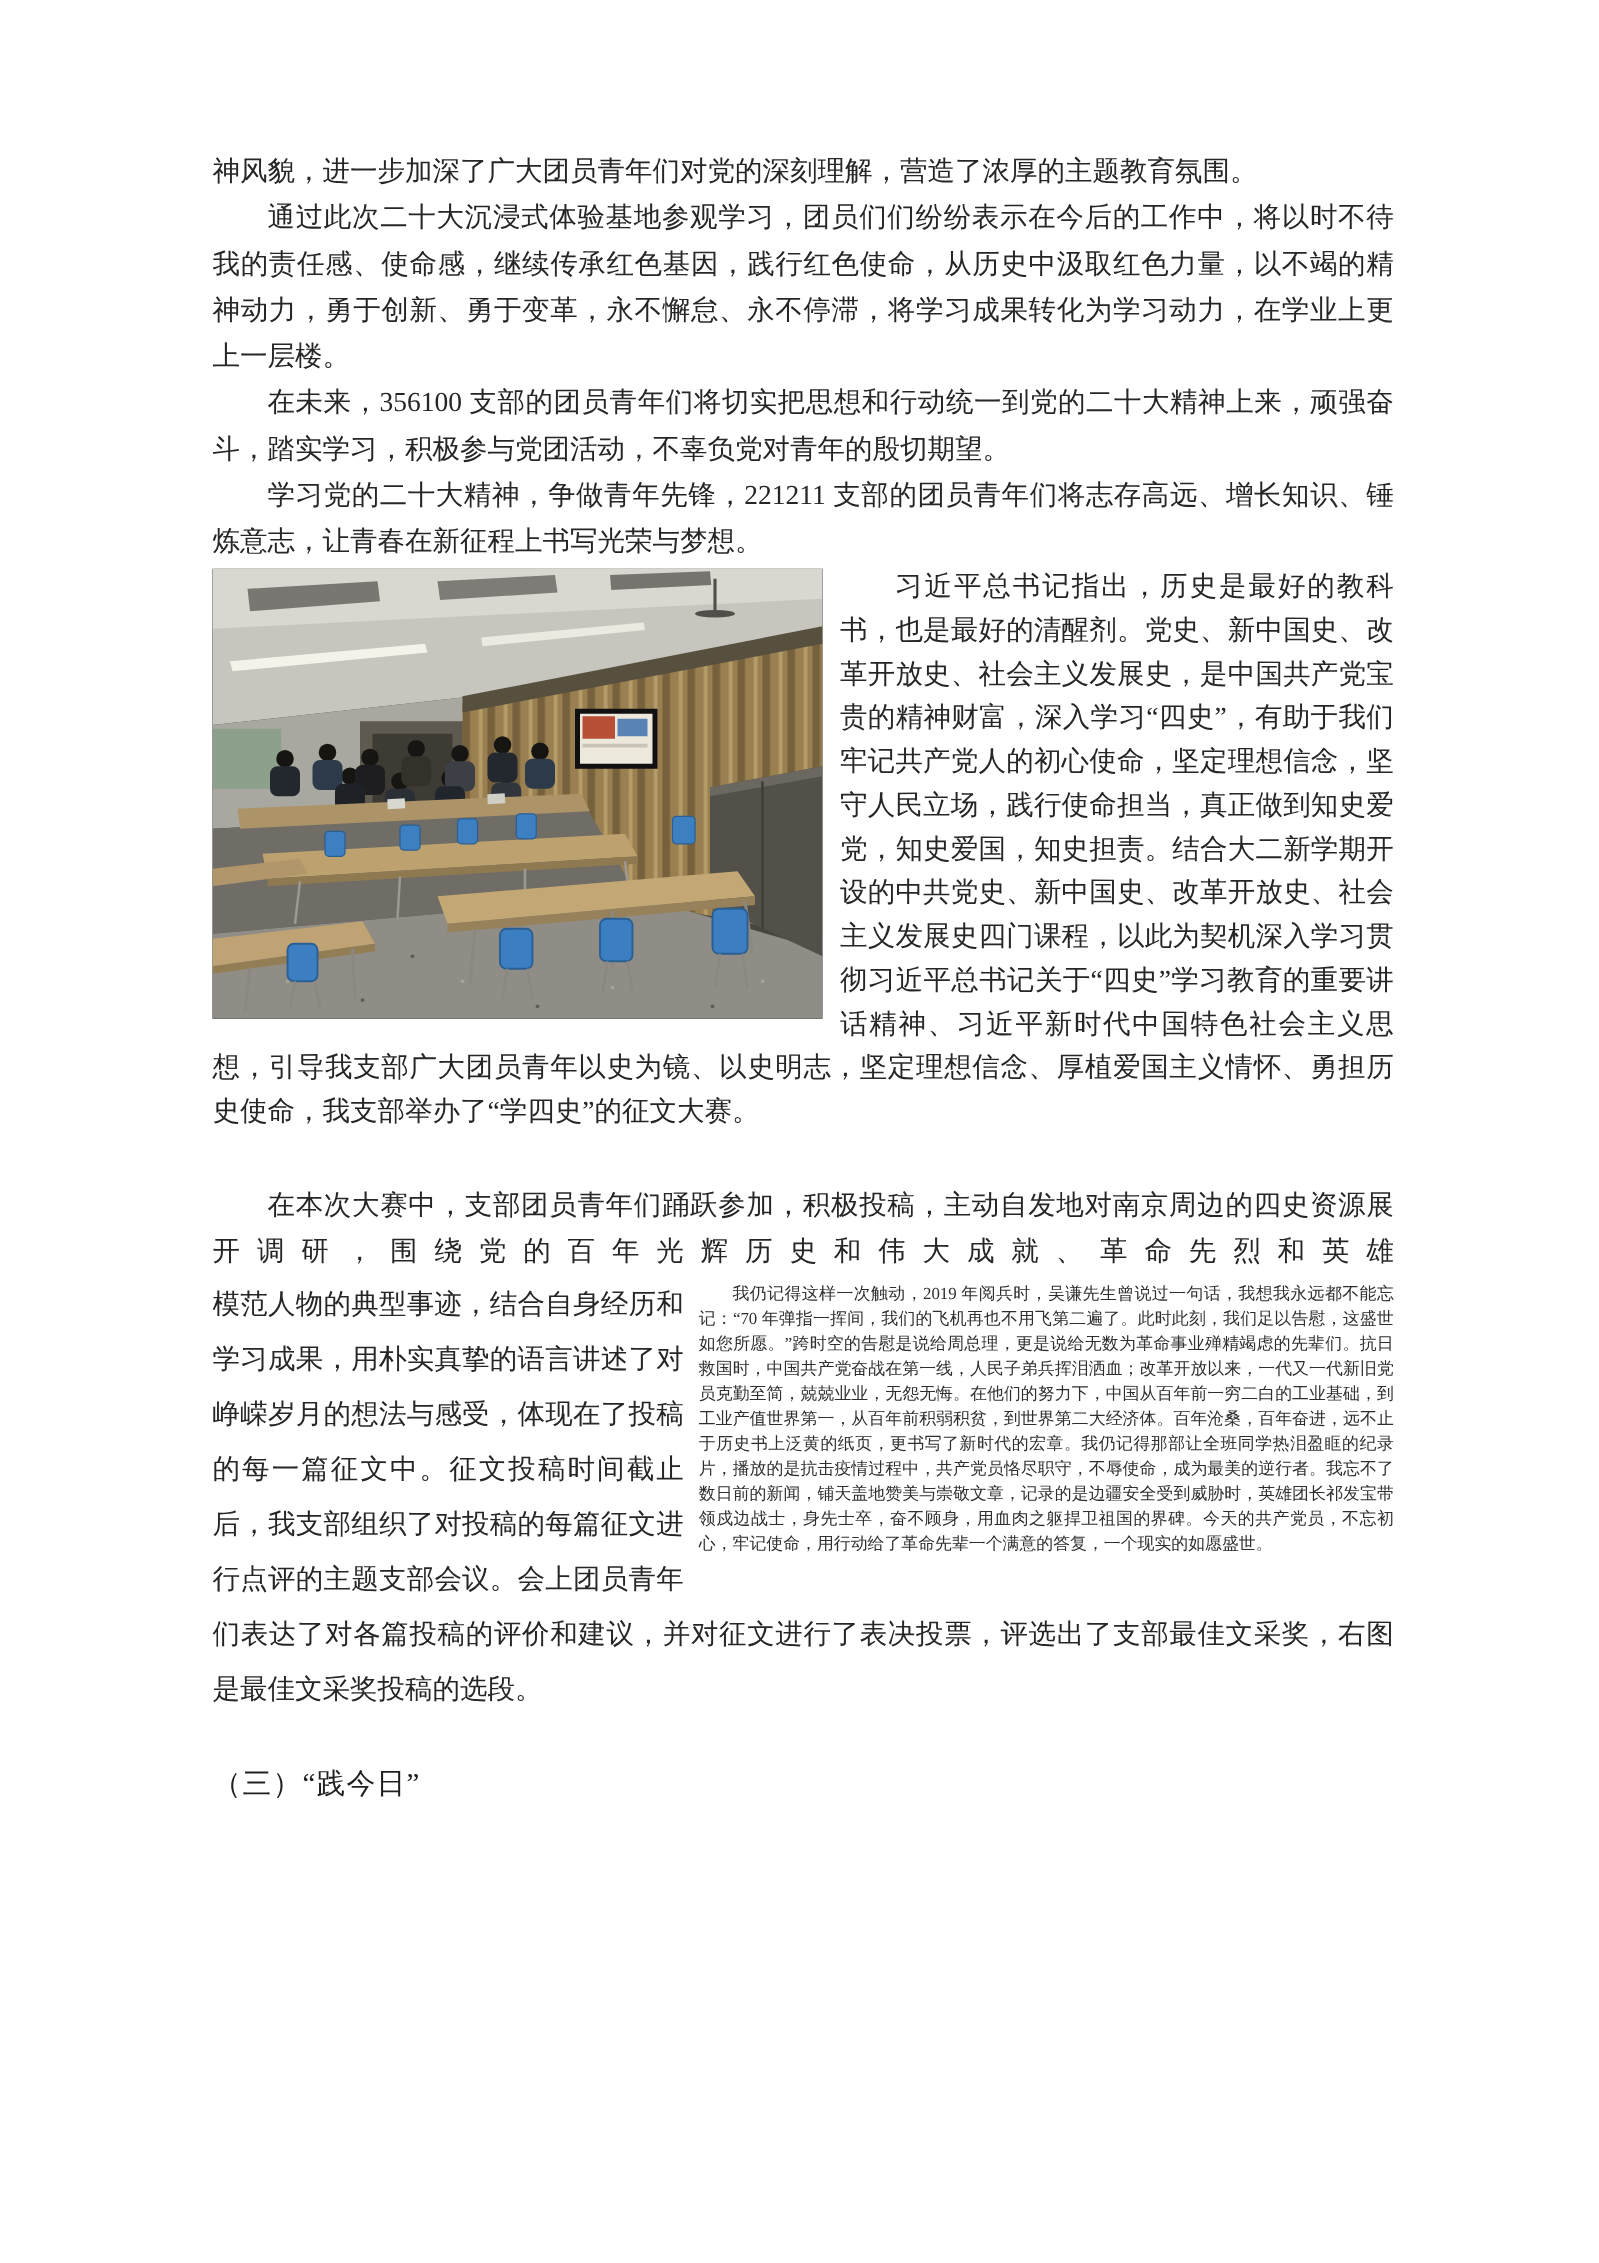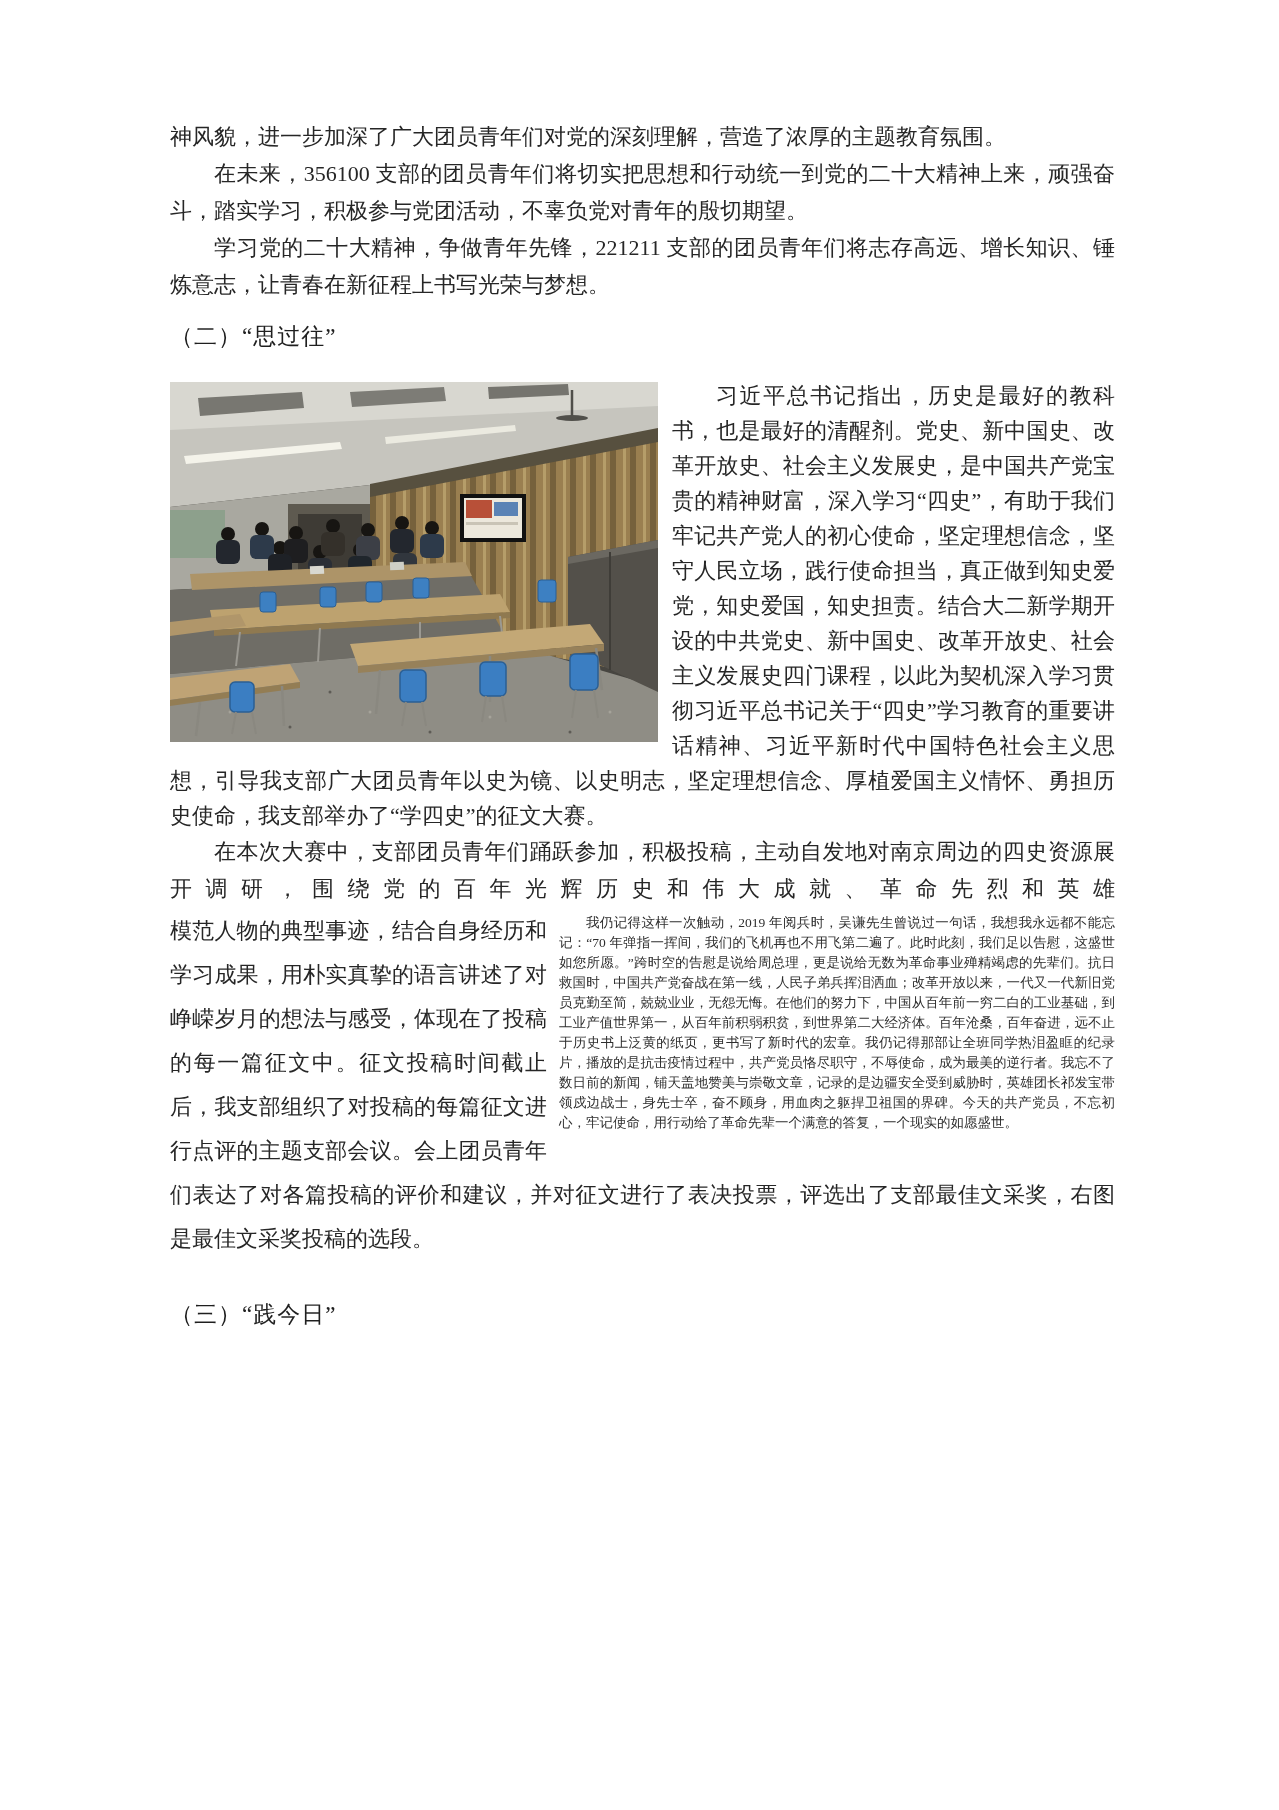--- a/index.html
+++ b/index.html
@@ -9,21 +9,21 @@
     box-sizing:border-box;
     padding:118px 164px 40px 170px;
     background:#ffffff;
     font-family:"Liberation Serif","DejaVu Serif",serif;
     color:#262626;
     overflow:hidden;
   }
   p{margin:0;}
   .body{font-size:22px;line-height:37px;text-align:justify;}
   .indent{text-indent:2em;}
-  .forcejust{text-align-last:justify;}
+  .forcejust{text-align-last:justify;margin-top:39px;}
   .heading{
     font-size:23px;font-weight:400;letter-spacing:1px;
     margin:18px 0 26px 0;color:#1f1f1f;
   }
   .h3m{margin-top:38px;margin-bottom:0;font-family:Liberation Serif, serif;}
   .sec2::after{content:"";display:block;clear:both;}
   .photo{
     float:left;width:488px;height:360px;
     margin:4px 14px 8px 0;
     background:#47453f;overflow:hidden;
@@ -38,24 +38,24 @@
   .quote p{text-indent:2em;margin:0 0 9px 0;}
   .tight{line-height:44px;}
   .paraC{line-height:33px;margin-top:10px;}
 </style>
 </head>
 <body>
 
 <div class="page">
 
   <p class="body">神风貌，进一步加深了广大团员青年们对党的深刻理解，营造了浓厚的主题教育氛围。</p>
+  <p class="body indent">通过此次二十大沉浸式体验基地参观学习，团员们们纷纷表示在今后的工作中，将以时不待我的责任感、使命感，继续传承红色基因，践行红色使命，从历史中汲取红色力量，以不竭的精神动力，勇于创新、勇于变革，永不懈怠、永不停滞，将学习成果转化为学习动力，在学业上更上一层楼。</p>
   <p class="body indent">在未来，356100 支部的团员青年们将切实把思想和行动统一到党的二十大精神上来，顽强奋斗，踏实学习，积极参与党团活动，不辜负党对青年的殷切期望。</p>
   <p class="body indent">学习党的二十大精神，争做青年先锋，221211 支部的团员青年们将志存高远、增长知识、锤炼意志，让青春在新征程上书写光荣与梦想。</p>
 
-  <h2 class="heading">（二）“思过往”</h2>
 
   <div class="sec2">
     <div class="photo">
       <svg width="488" height="360" viewBox="0 0 488 360">
         <defs>
           <pattern id="cur" width="20" height="10" patternUnits="userSpaceOnUse">
             <rect width="20" height="10" fill="#9a7f50"></rect>
             <rect width="6" height="10" fill="#76613c"></rect>
             <rect x="13" width="3" height="10" fill="#b59d69"></rect>
           </pattern>

